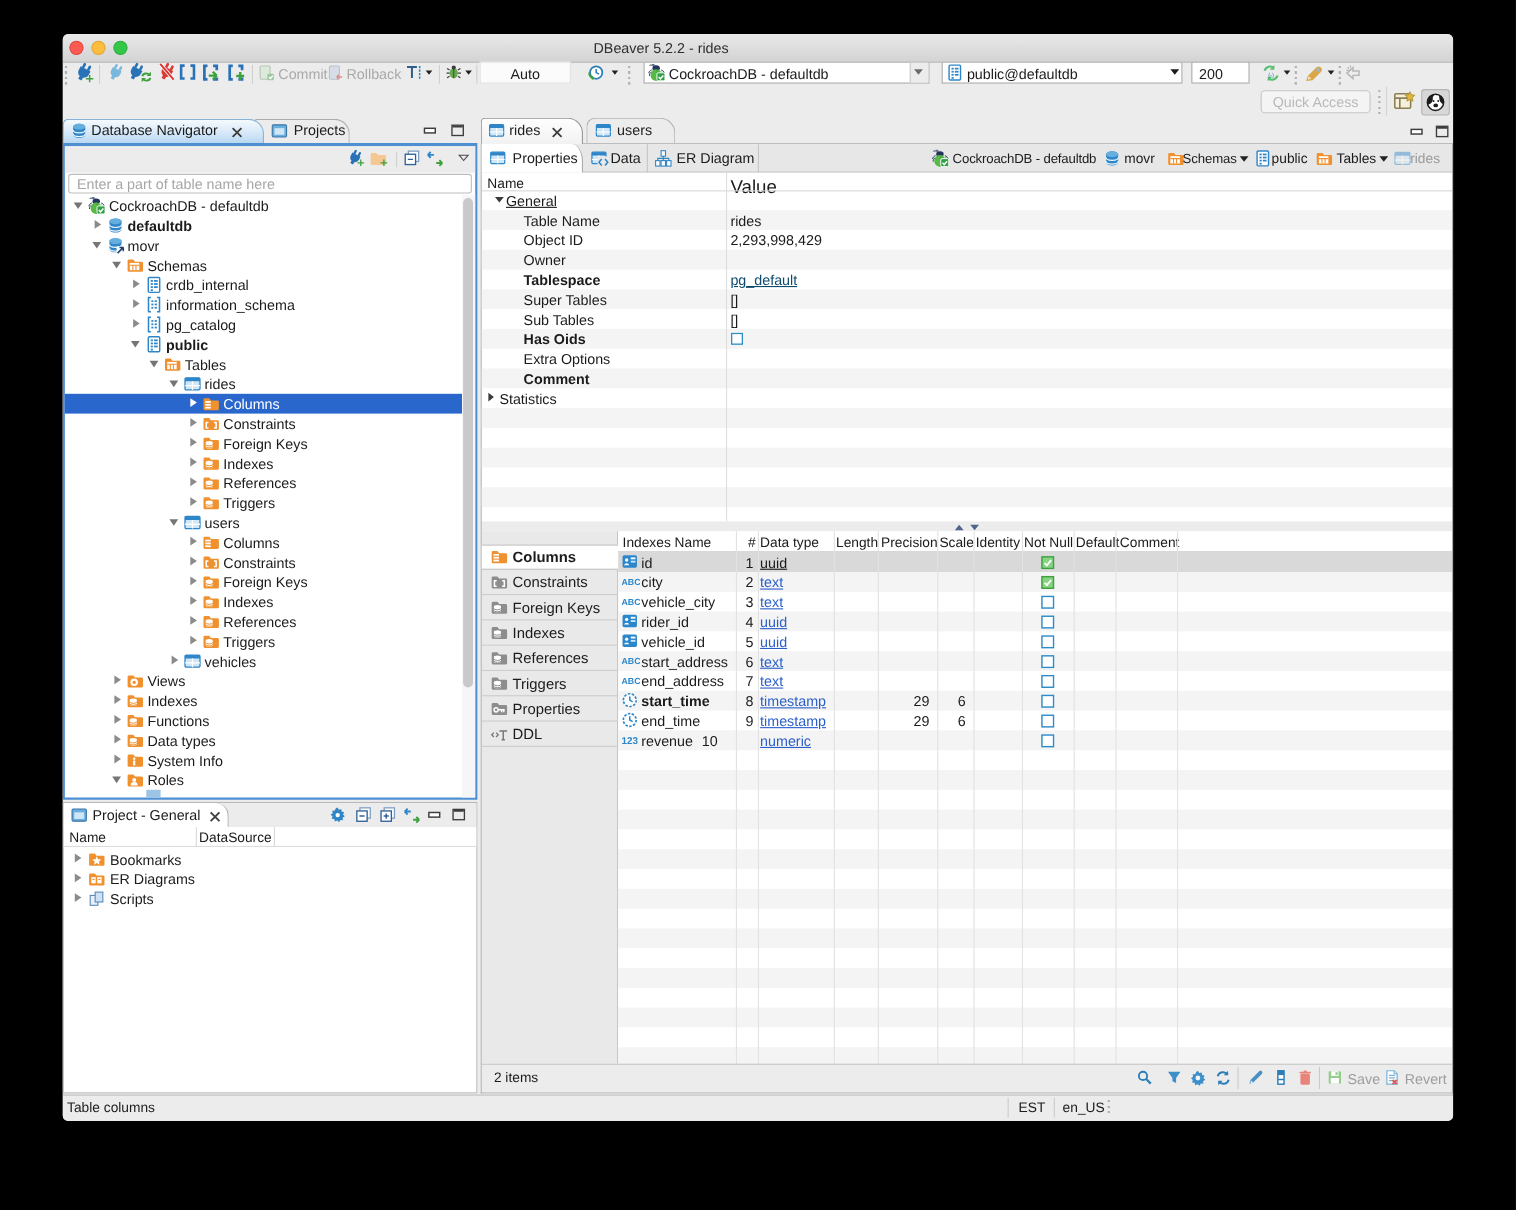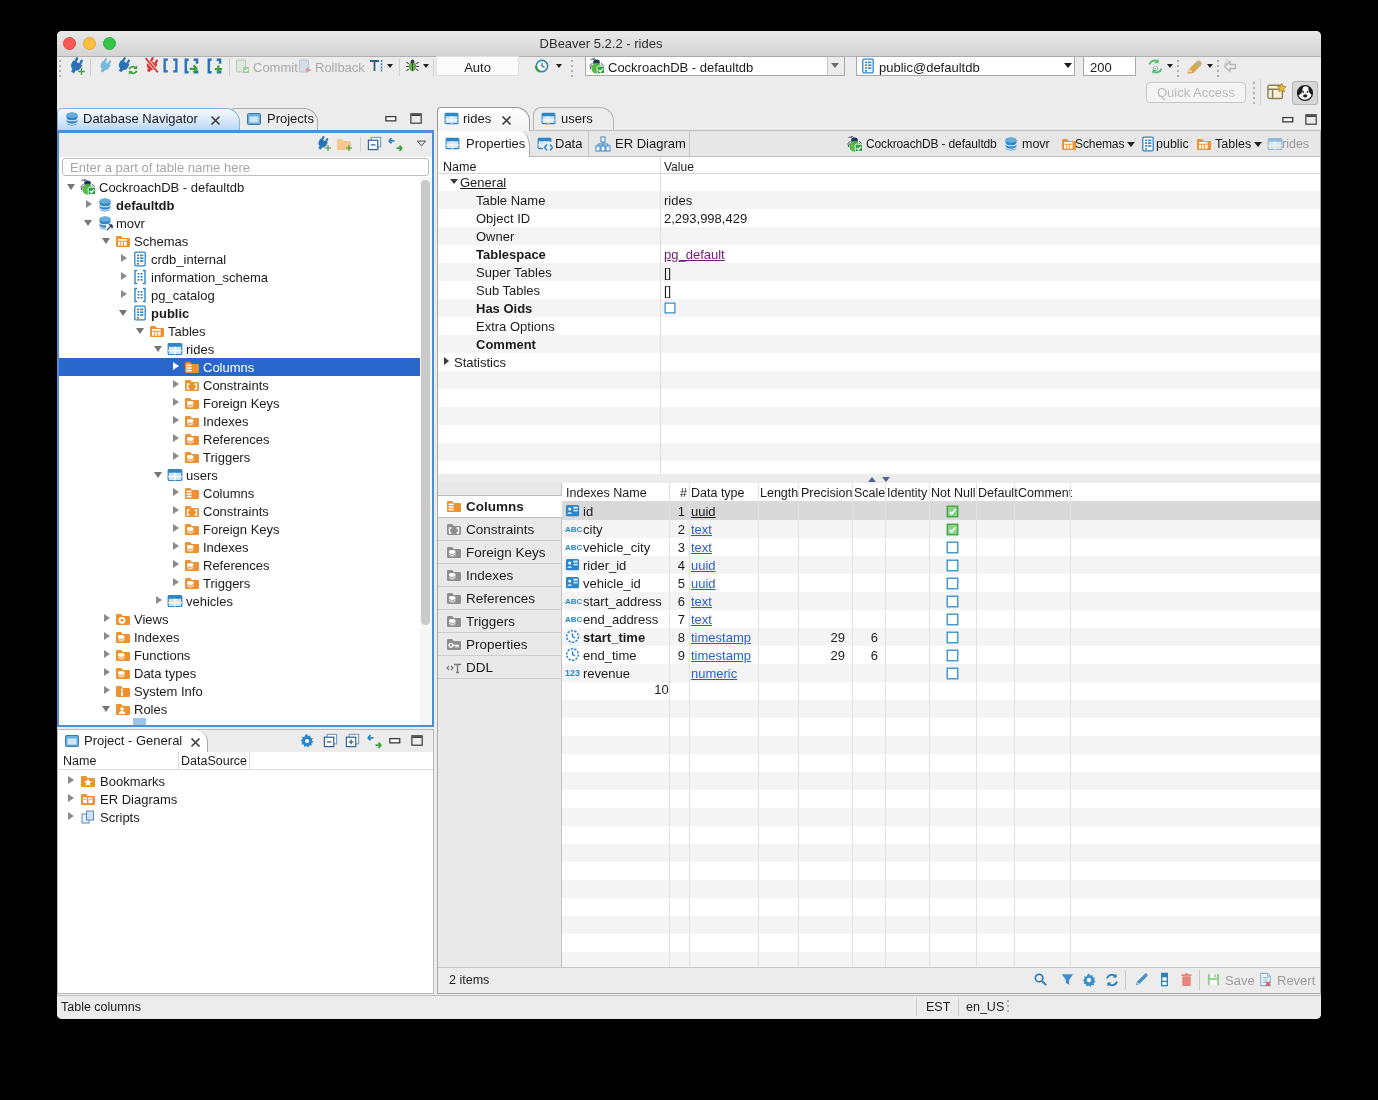--- a/index.html
+++ b/index.html
@@ -5,21 +5,21 @@
   * { margin:0; padding:0; box-sizing:border-box; }
   html,body { width:1378px; height:1100px; background:#000; overflow:hidden; }
   body { font-family:"Liberation Sans", sans-serif; font-size:13px; color:#1b1b1b; }
   #win { position:absolute; left:57px; top:31px; width:1264px; height:988px;
          background:#ececec; border-radius:5px; overflow:hidden; }
   .a { position:absolute; }
   .ic { position:absolute; }
   .vsep { position:absolute; width:1px; background:#cfcfcf; }
   .txt { position:absolute; white-space:nowrap; }
   .b { font-weight:bold; }
-  .link { color:#701a75; text-decoration:underline; }
+  .link { color:#0c4a6e; text-decoration:underline; }
   .tri-e { position:absolute; width:0; height:0; border-left:4.5px solid transparent; border-right:4.5px solid transparent; border-top:6px solid #757575; }
   .tri-c { position:absolute; width:0; height:0; border-top:4.5px solid transparent; border-bottom:4.5px solid transparent; border-left:6px solid #8b8b8b; }
   .row-sel { position:absolute; background:#2a67cd; }
   .stripe { position:absolute; background:#f4f4f4; }
 </style>
 </head>
 <body>
 <svg width="0" height="0" style="position:absolute">
 <defs>
   <symbol id="plug" viewBox="0 0 16 16">
@@ -736,21 +736,21 @@
     <div class="a" style="left:0;top:26px;width:882px;height:317px;background:#fff;"></div>
     <div class="stripe" style="left:0;top:60px;width:882px;height:18px;"></div>
     <div class="stripe" style="left:0;top:96px;width:882px;height:18px;"></div>
     <div class="stripe" style="left:0;top:132px;width:882px;height:18px;"></div>
     <div class="stripe" style="left:0;top:168px;width:882px;height:18px;"></div>
     <div class="stripe" style="left:0;top:204px;width:882px;height:18px;"></div>
     <div class="stripe" style="left:0;top:240px;width:882px;height:18px;"></div>
     <div class="stripe" style="left:0;top:276px;width:882px;height:18px;"></div>
     <div class="stripe" style="left:0;top:312px;width:882px;height:18px;"></div>
     <div class="txt" style="left:5px;top:29px;font-size:12.5px;">Name</div>
-    <div class="txt" style="left:226px;top:29px;font-size:12px;">Value</div>
+    <div class="txt" style="left:226px;top:29px;font-size:17px;">Value</div>
     <div class="a" style="left:0;top:42px;width:882px;height:1px;background:#d8d8d8;"></div>
     <div class="a" style="left:222px;top:26px;width:1px;height:317px;background:#dedede;"></div>
     <div class="tri-e" style="left:12px;top:48px;border-left-width:4px;border-right-width:4px;border-top-width:5.5px;border-top-color:#3a3a3a;"></div>
     <div class="txt" style="left:22px;top:44px;text-decoration:underline;">General</div>
     <div class="txt" style="left:38px;top:62px;">Table Name</div>
     <div class="txt" style="left:226px;top:62px;">rides</div>
     <div class="txt" style="left:38px;top:80px;">Object ID</div>
     <div class="txt" style="left:226px;top:80px;">2,293,998,429</div>
     <div class="txt" style="left:38px;top:98px;">Owner</div>
     <div class="txt b" style="left:38px;top:116px;">Tablespace</div>
@@ -932,21 +932,21 @@
     <div class="txt" style="left:253px;top:517px;color:#2a5fc9;text-decoration:underline;">timestamp</div>
     <div class="txt" style="left:360px;top:517px;width:47px;text-align:right;">29</div>
     <div class="txt" style="left:400px;top:517px;width:40px;text-align:right;">6</div>
     <svg class="ic" style="left:508px;top:518px" width="13" height="13">
         <use href="#chk0"></use>
       </svg>
     <svg class="ic" style="left:127px;top:535px" width="15" height="13" viewBox="0 0 15 13">
         <text x="0" y="10" font-family="Liberation Sans" font-size="9" font-weight="bold" fill="#2b87cc">123</text>
       </svg>
     <div class="txt" style="left:145px;top:535px;">revenue</div>
-    <div class="txt" style="left:200px;top:551px;width:47px;text-align:center;">10</div>
+    <div class="txt" style="left:200px;top:535px;width:47px;text-align:left;">10</div>
     <div class="txt" style="left:253px;top:535px;color:#2a5fc9;text-decoration:underline;">numeric</div>
     <svg class="ic" style="left:508px;top:536px" width="13" height="13">
         <use href="#chk0"></use>
       </svg>
 
     <div class="a" style="left:0;top:836px;width:882px;height:26px;background:#ececec;border-top:1px solid #c6c6c6;"></div>
     <div class="txt" style="left:11px;top:842px;font-size:12.5px;">2 items</div>
     <svg class="ic" style="left:595px;top:841px" width="15" height="15">
         <use href="#mag"></use>
       </svg>

